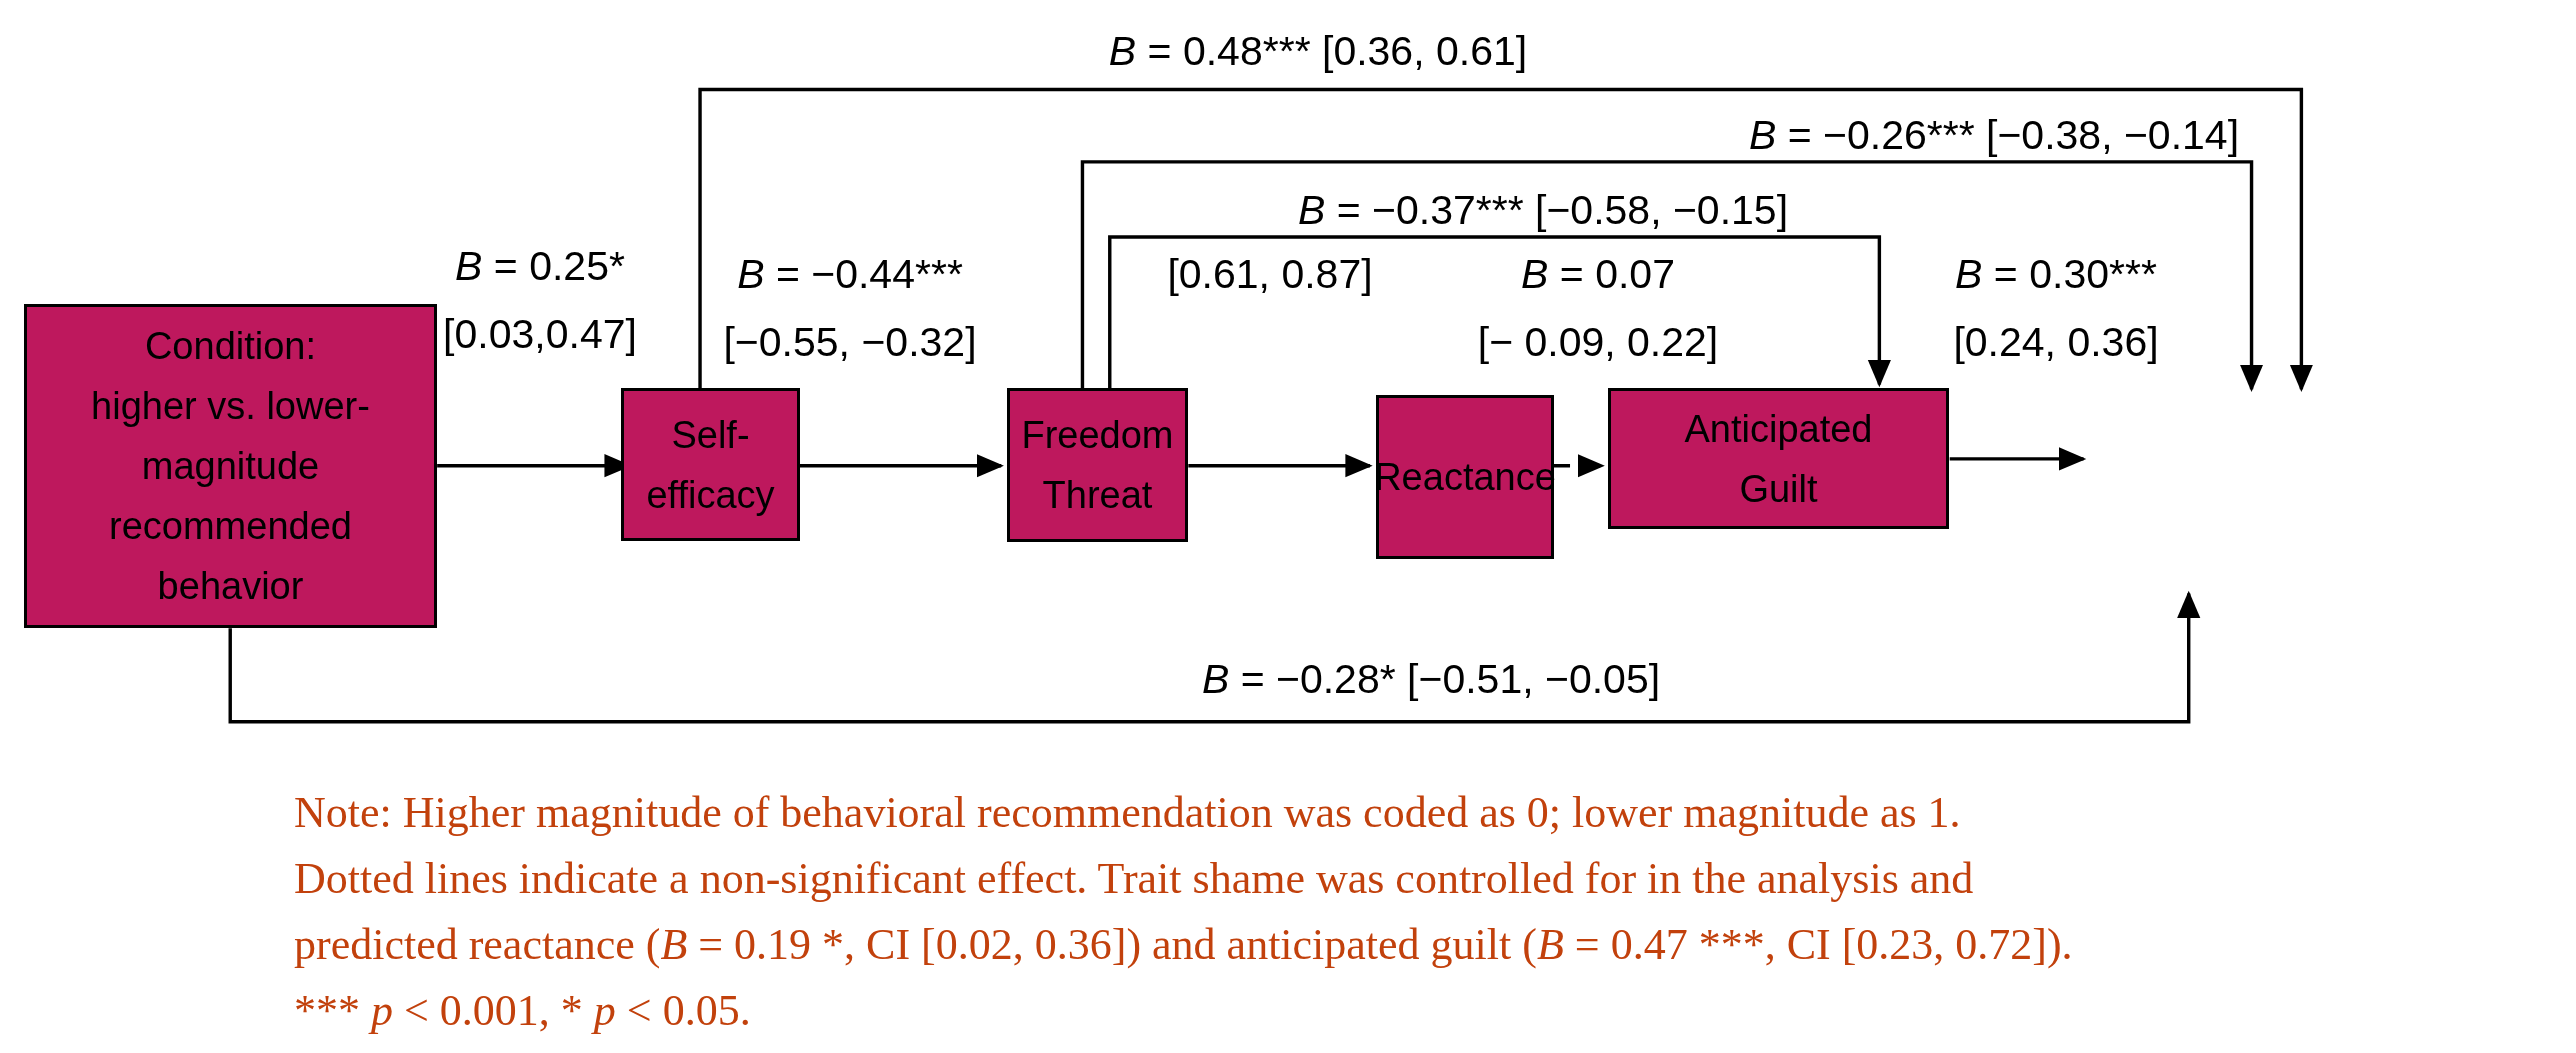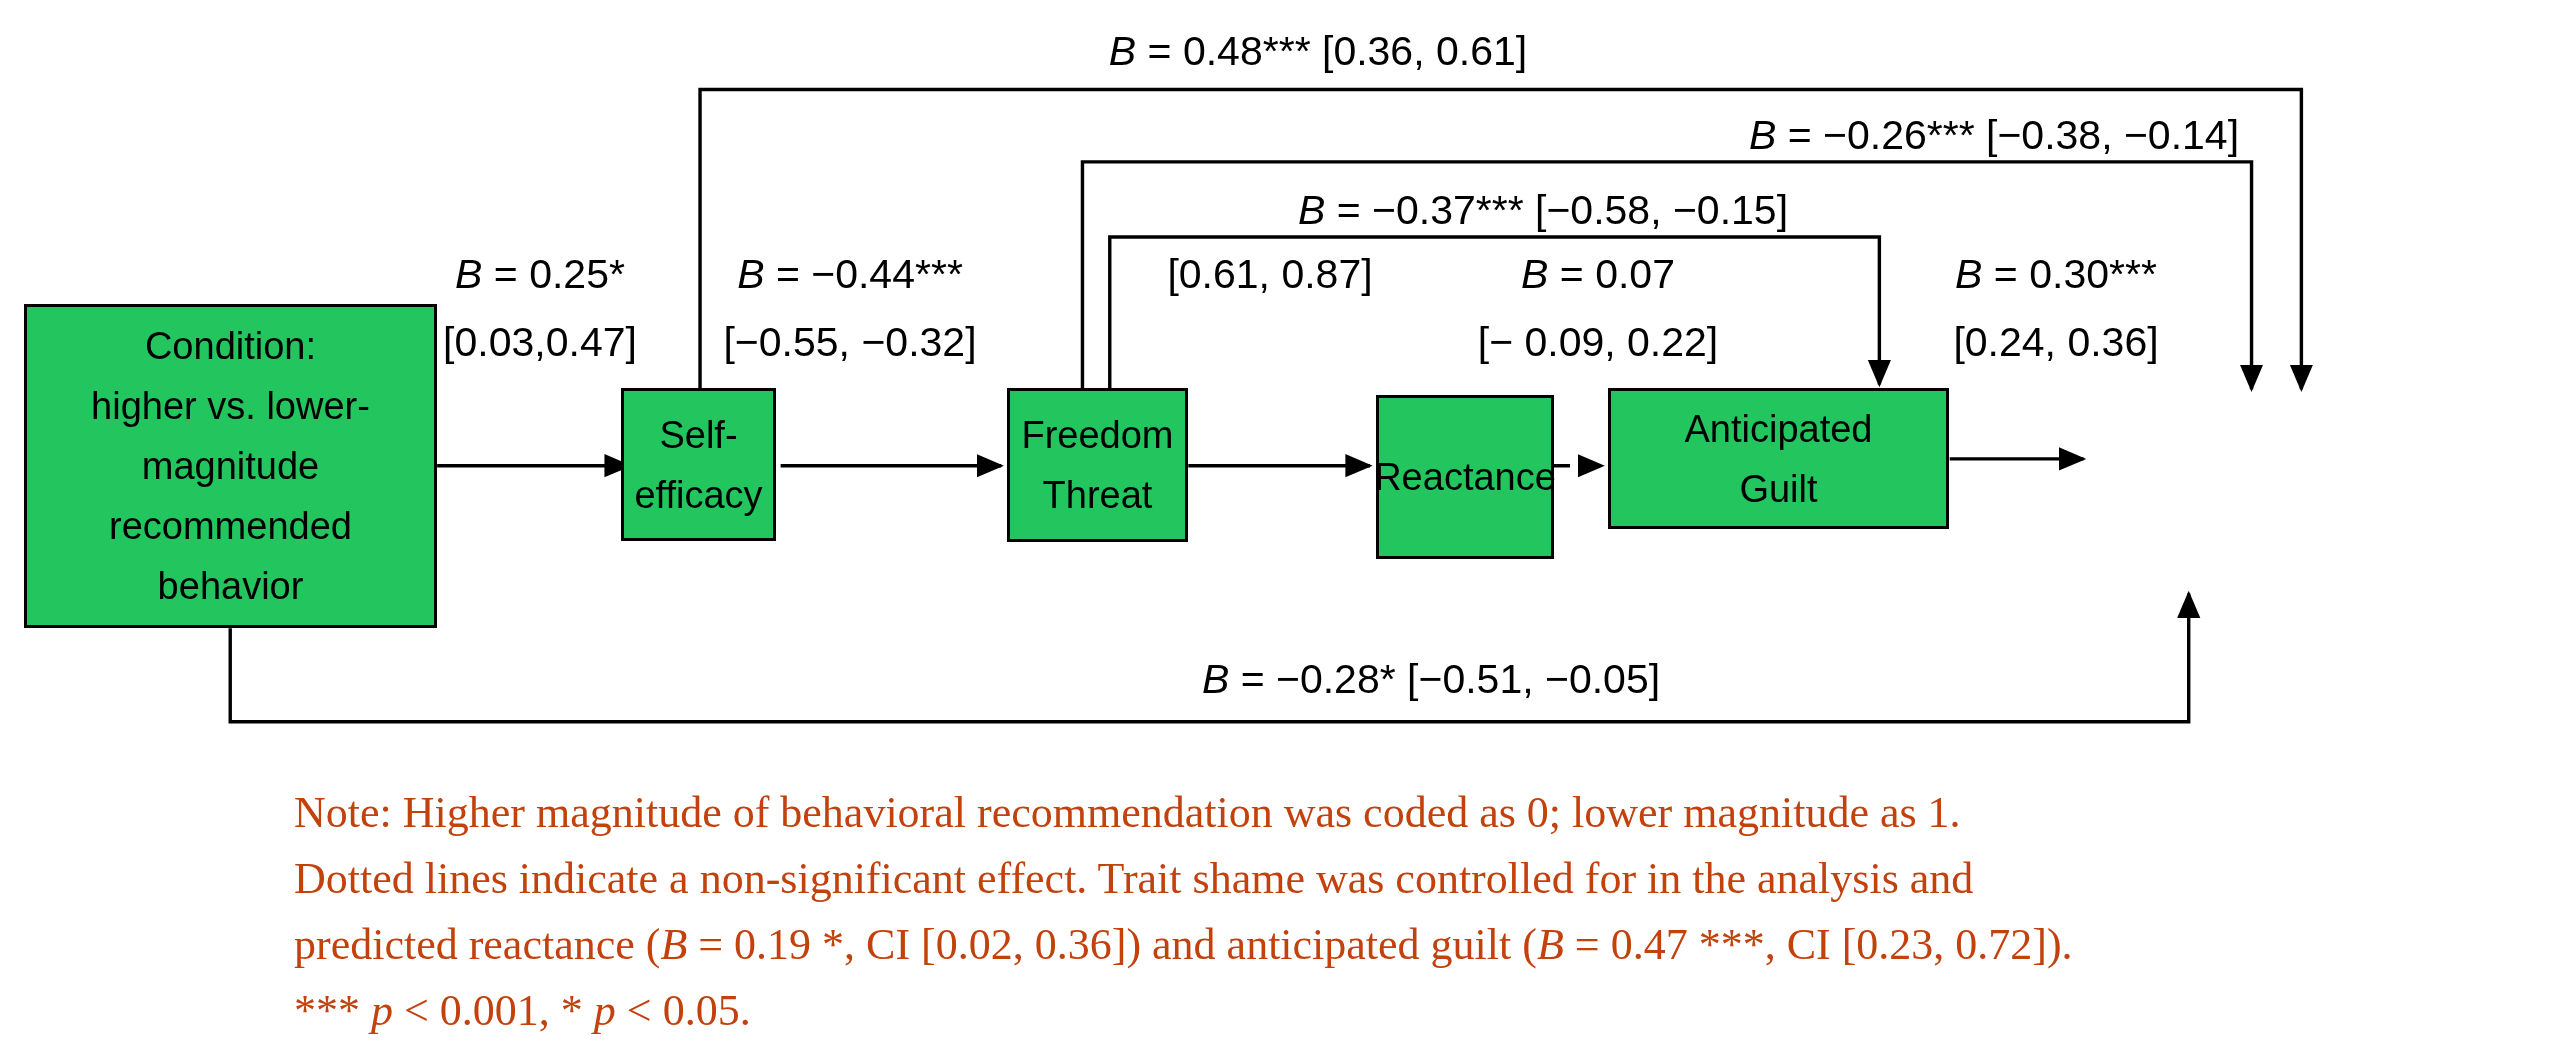--- a/index.html
+++ b/index.html
@@ -17,21 +17,21 @@
   }
   .wires {
     position: absolute;
     left: 0; top: 0;
     width: 2576px; height: 1053px;
   }
   .node {
     position: absolute;
     box-sizing: border-box;
     border: 3.4px solid #000000;
-    background: #22c55e;
+    background: #be185d;
     display: flex;
     align-items: center;
     justify-content: center;
     text-align: center;
     white-space: pre-line;
     font-family: "Liberation Sans", "DejaVu Sans", sans-serif;
     font-size: 38px;
     line-height: 60px;
     color: #000000;
   }
@@ -94,33 +94,33 @@
 
     <path d="M337 920 L337 1057 L3205 1057 L3205 869" fill="none" stroke="#000" stroke-width="5" marker-end="url(#ah)"></path>
   </svg>
 
   <div class="node" style="left:24px; top:304px; width:413px; height:324px;">Condition:
 higher vs. lower-
 magnitude
 recommended
 behavior</div>
 
-  <div class="node" style="left:621px; top:388px; width:155px; height:153px;">Self-
+  <div class="node" style="left:621px; top:388px; width:179px; height:153px;">Self-
 efficacy</div>
 
   <div class="node" style="left:1007px; top:388px; width:181px; height:154px;">Freedom
 Threat</div>
 
   <div class="node" style="left:1376px; top:395px; width:178px; height:164px;">Reactance</div>
 
   <div class="node" style="left:1608px; top:388px; width:341px; height:141px;">Anticipated
 Guilt</div>
 
 
-  <div class="plabel" style="left:540px; top:240px;">
+  <div class="plabel" style="left:540px; top:232px;">
     <div><i>B</i><span> = 0.25*</span></div>
     <div>[0.03,0.47]</div>
   </div>
 
   <div class="plabel" style="left:850px; top:240px;">
     <div><i>B</i><span> = −0.44***</span></div>
     <div>[−0.55, −0.32]</div>
   </div>
 
   <div class="plabel" style="left:1270px; top:240px;">

